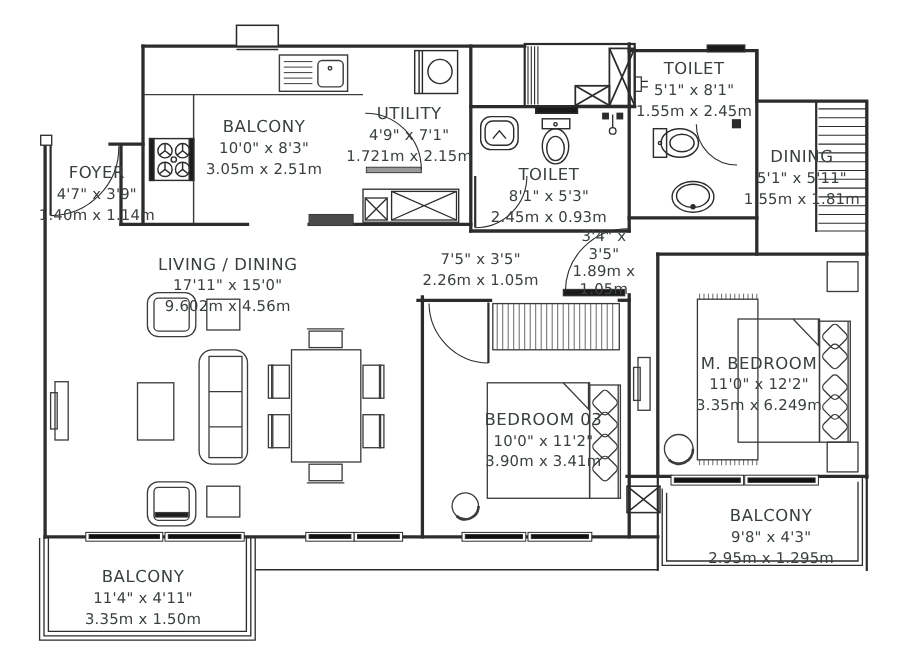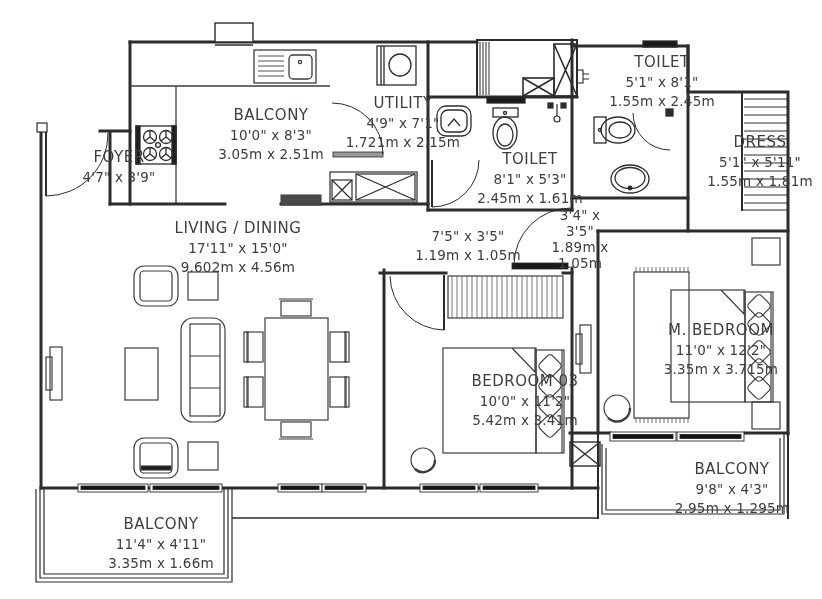--- a/index.html
+++ b/index.html
@@ -4,21 +4,21 @@
 <style>
   html,body{margin:0;padding:0;background:#ffffff;}
   #plan{
     position:relative;width:822px;height:599px;background:#ffffff;
     font-family:"DejaVu Sans","Liberation Sans",sans-serif;
     overflow:hidden;
   }
   #plan svg{position:absolute;left:0;top:0;}
   .lbl{
     position:absolute;transform:translateX(-50%);
-    text-align:center;white-space:nowrap;color:#3a4040;margin-left:31px;
+    text-align:center;white-space:nowrap;color:#3a4040;
   }
   .l1{font-size:15px;line-height:21px;letter-spacing:0.5px;}
   .l2,.l3,.l4{font-size:13.5px;line-height:19px;letter-spacing:0.2px;}
   .small .l2,.small .l3,.small .l4{line-height:16px;}
 </style>
 </head>
 <body>
 
 <div id="plan">
 
@@ -341,75 +341,76 @@
 
   <div class="lbl" style="left:372px;top:93px">
     <div class="l1">UTILITY</div>
     <div class="l2">4'9" x 7'1"</div>
     <div class="l3">1.721m x 2.15m</div>
   </div>
 
   <div class="lbl" style="left:88px;top:147px">
     <div class="l1">FOYER</div>
     <div class="l2">4'7" x 3'9"</div>
+    <div class="l3">1.40m x 1.14m</div>
   </div>
 
   <div class="lbl" style="left:499px;top:149px">
     <div class="l1">TOILET</div>
     <div class="l2">8'1" x 5'3"</div>
-    <div class="l3">2.45m x 1.61m</div>
+    <div class="l3">2.45m x 0.93m</div>
   </div>
 
   <div class="lbl" style="left:631px;top:52px">
     <div class="l1">TOILET</div>
     <div class="l2">5'1" x 8'1"</div>
     <div class="l3">1.55m x 2.45m</div>
   </div>
 
   <div class="lbl" style="left:729px;top:132px">
-    <div class="l1">DRESS</div>
+    <div class="l1">DINING</div>
     <div class="l2">5'1" x 5'11"</div>
     <div class="l3">1.55m x 1.81m</div>
   </div>
 
-  <div class="lbl" style="left:207px;top:218px">
+  <div class="lbl" style="left:207px;top:230px">
     <div class="l1">LIVING / DINING</div>
     <div class="l2">17'11" x 15'0"</div>
     <div class="l3">9.602m x 4.56m</div>
   </div>
 
   <div class="lbl" style="left:437px;top:227px">
     <div class="l2">7'5" x 3'5"</div>
-    <div class="l3">1.19m x 1.05m</div>
+    <div class="l3">2.26m x 1.05m</div>
   </div>
 
   <div class="lbl small" style="left:549px;top:207px">
     <div class="l2">3'4" x</div>
     <div class="l3">3'5"</div>
     <div class="l4">1.89m x</div>
     <div class="l4">1.05m</div>
   </div>
 
   <div class="lbl" style="left:494px;top:371px">
     <div class="l1">BEDROOM 03</div>
     <div class="l2">10'0" x 11'2"</div>
-    <div class="l3">5.42m x 3.41m</div>
+    <div class="l3">3.90m x 3.41m</div>
   </div>
 
   <div class="lbl" style="left:690px;top:320px">
     <div class="l1">M. BEDROOM</div>
     <div class="l2">11'0" x 12'2"</div>
-    <div class="l3">3.35m x 3.715m</div>
+    <div class="l3">3.35m x 6.249m</div>
   </div>
 
   <div class="lbl" style="left:701px;top:459px">
     <div class="l1">BALCONY</div>
     <div class="l2">9'8" x 4'3"</div>
     <div class="l3">2.95m x 1.295m</div>
   </div>
 
   <div class="lbl" style="left:130px;top:514px">
     <div class="l1">BALCONY</div>
     <div class="l2">11'4" x 4'11"</div>
-    <div class="l3">3.35m x 1.66m</div>
+    <div class="l3">3.35m x 1.50m</div>
   </div>
 
 </div>
 
 </body></html>

